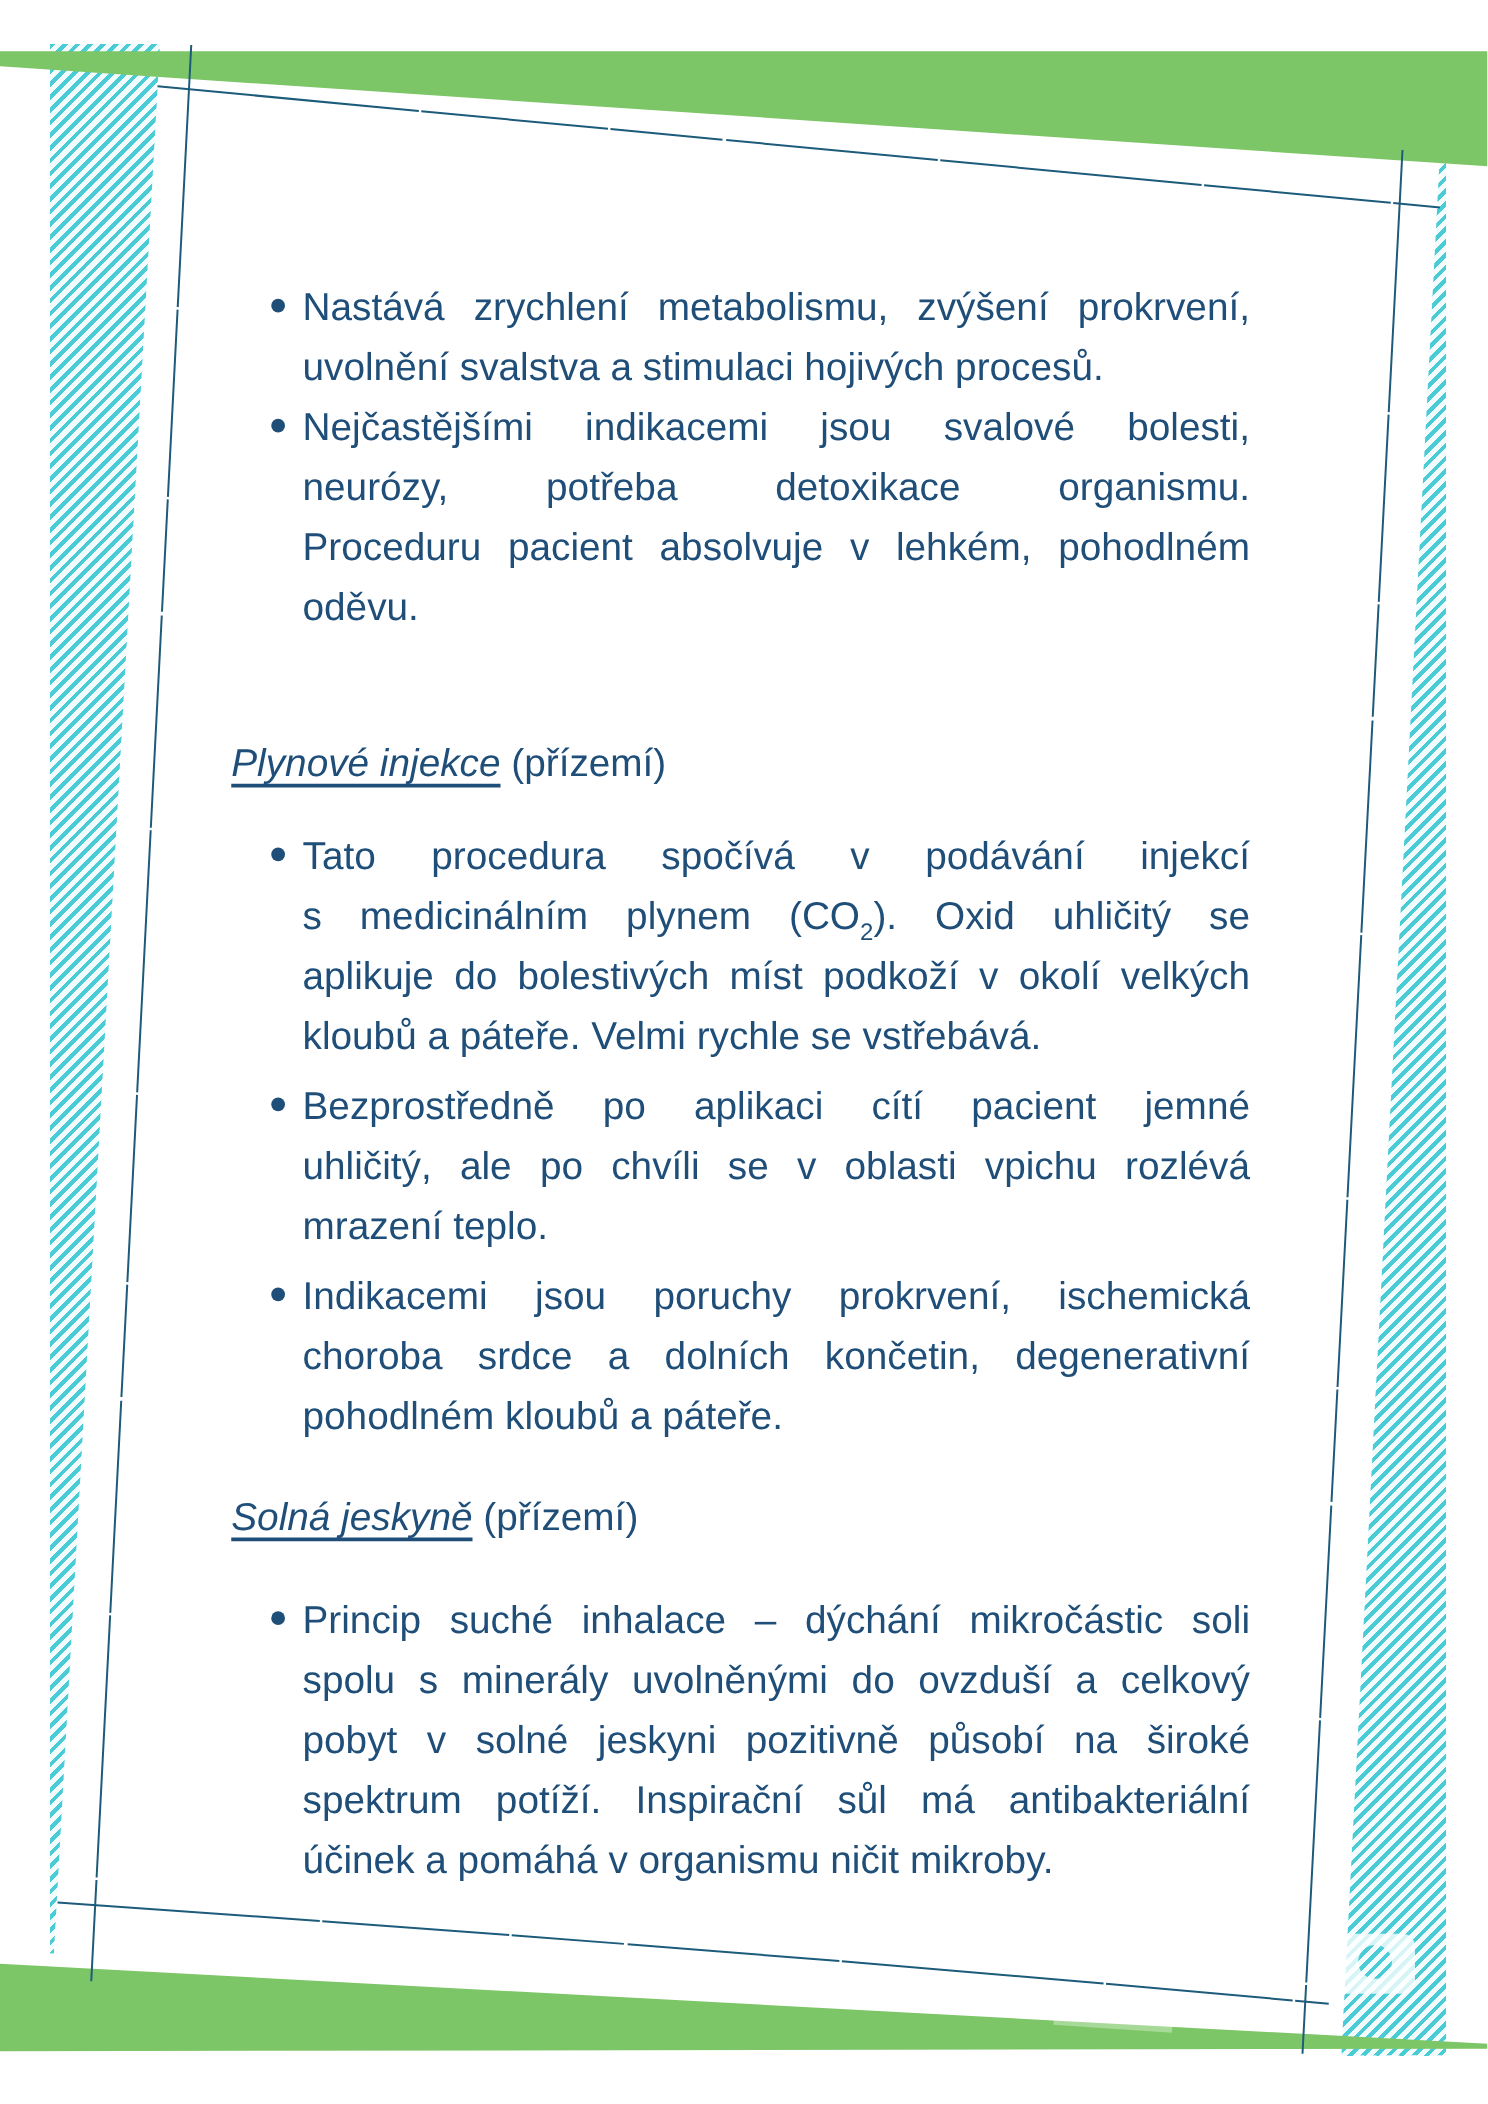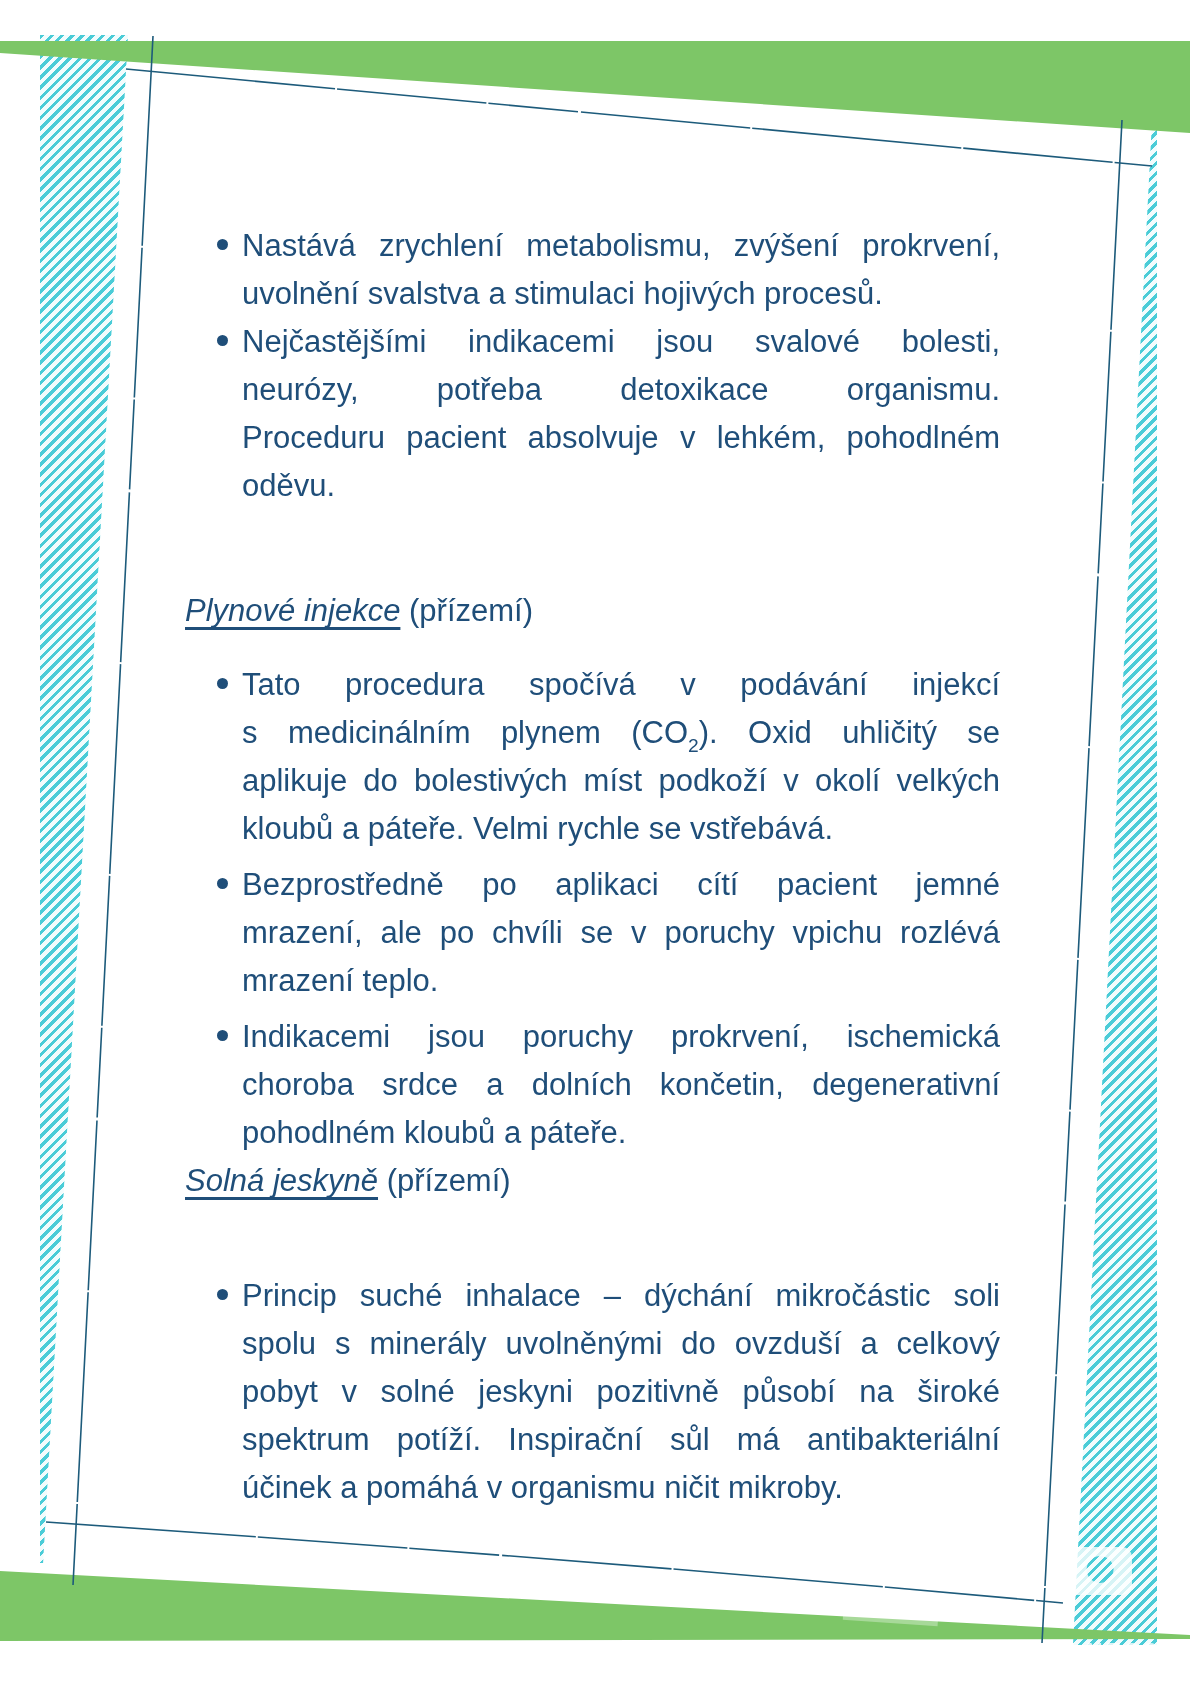--- a/index.html
+++ b/index.html
@@ -104,31 +104,31 @@
 
     <ul class="bullets" style="top:661px">
         <li>
           <div class="line">Tato procedura spočívá v podávání injekcí</div>
           <div class="line">s medicinálním plynem (CO<sub>2</sub>). Oxid uhličitý se</div>
           <div class="line">aplikuje do bolestivých míst podkoží v okolí velkých</div>
           <div class="line last">kloubů a páteře. Velmi rychle se vstřebává.</div>
         </li>
         <li>
           <div class="line">Bezprostředně po aplikaci cítí pacient jemné</div>
-          <div class="line">mrazení, ale po chvíli se v poruchy vpichu rozlévá</div>
+          <div class="line">uhličitý, ale po chvíli se v oblasti vpichu rozlévá</div>
           <div class="line last">mrazení teplo.</div>
         </li>
         <li>
           <div class="line">Indikacemi jsou poruchy prokrvení, ischemická</div>
           <div class="line">choroba srdce a dolních končetin, degenerativní</div>
           <div class="line last">pohodlném kloubů a páteře.</div>
         </li>
       </ul>
 
-    <div class="heading" style="top:1157px">
+    <div class="heading" style="top:1190px">
       <span class="ht">Solná jeskyně</span><span class="hs"> (přízemí)</span>
     </div>
 
     <ul class="bullets" style="top:1272px">
         <li>
           <div class="line">Princip suché inhalace – dýchání mikročástic soli</div>
           <div class="line">spolu s minerály uvolněnými do ovzduší a celkový</div>
           <div class="line">pobyt v solné jeskyni pozitivně působí na široké</div>
           <div class="line">spektrum potíží. Inspirační sůl má antibakteriální</div>
           <div class="line last">účinek a pomáhá v organismu ničit mikroby.</div>

